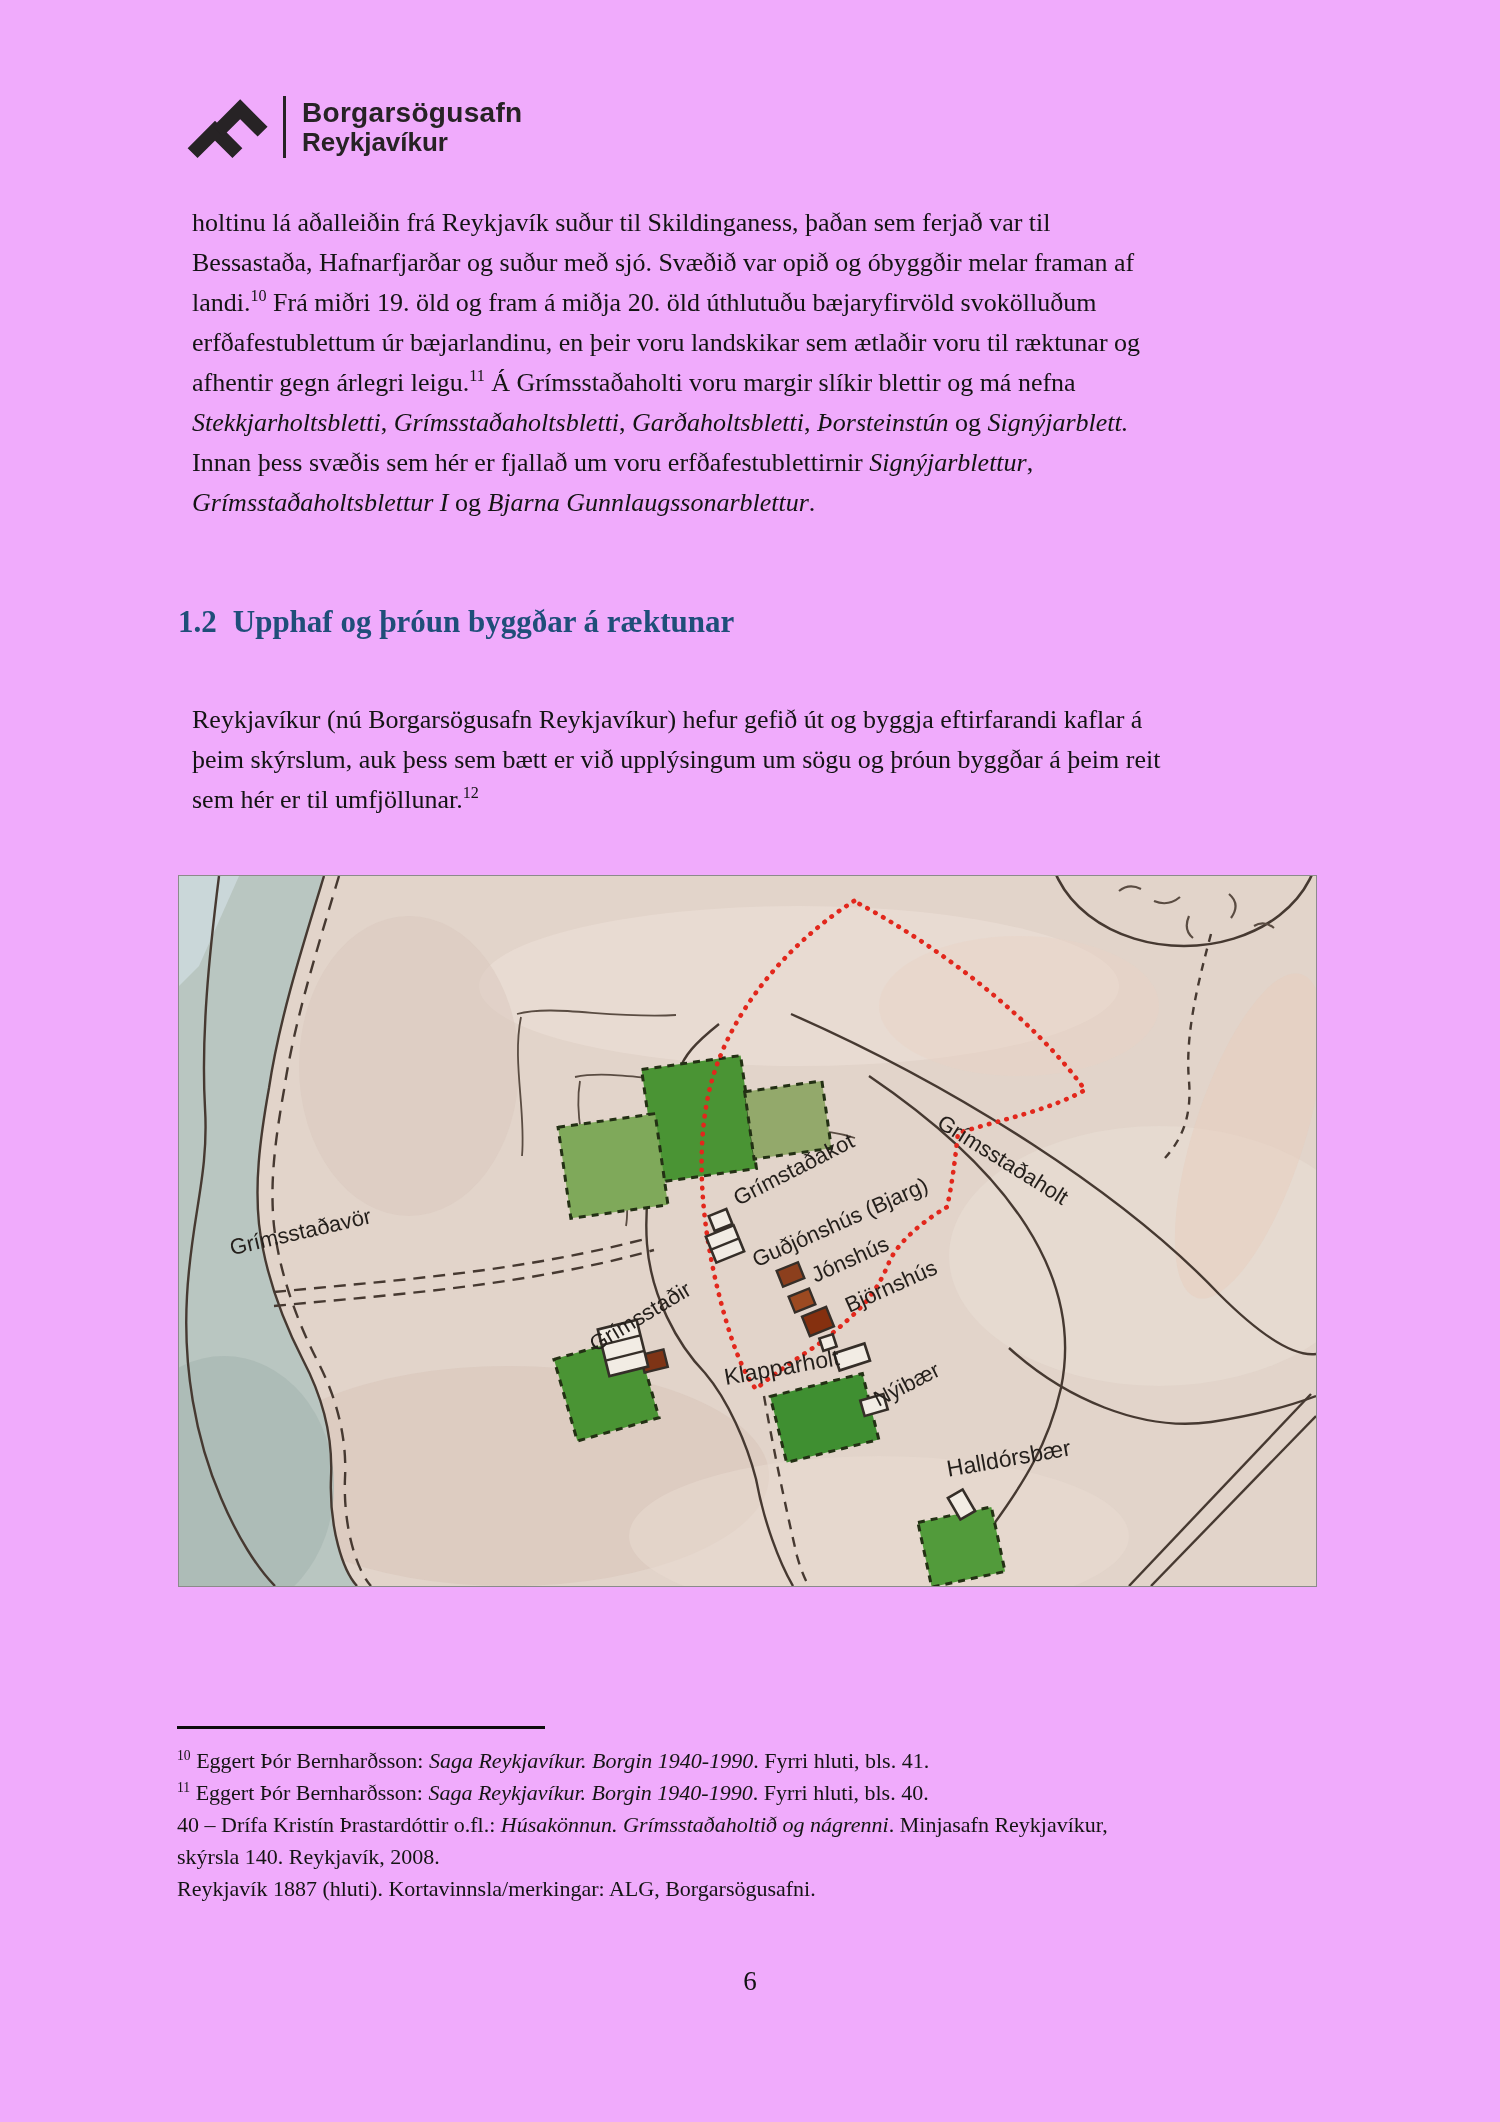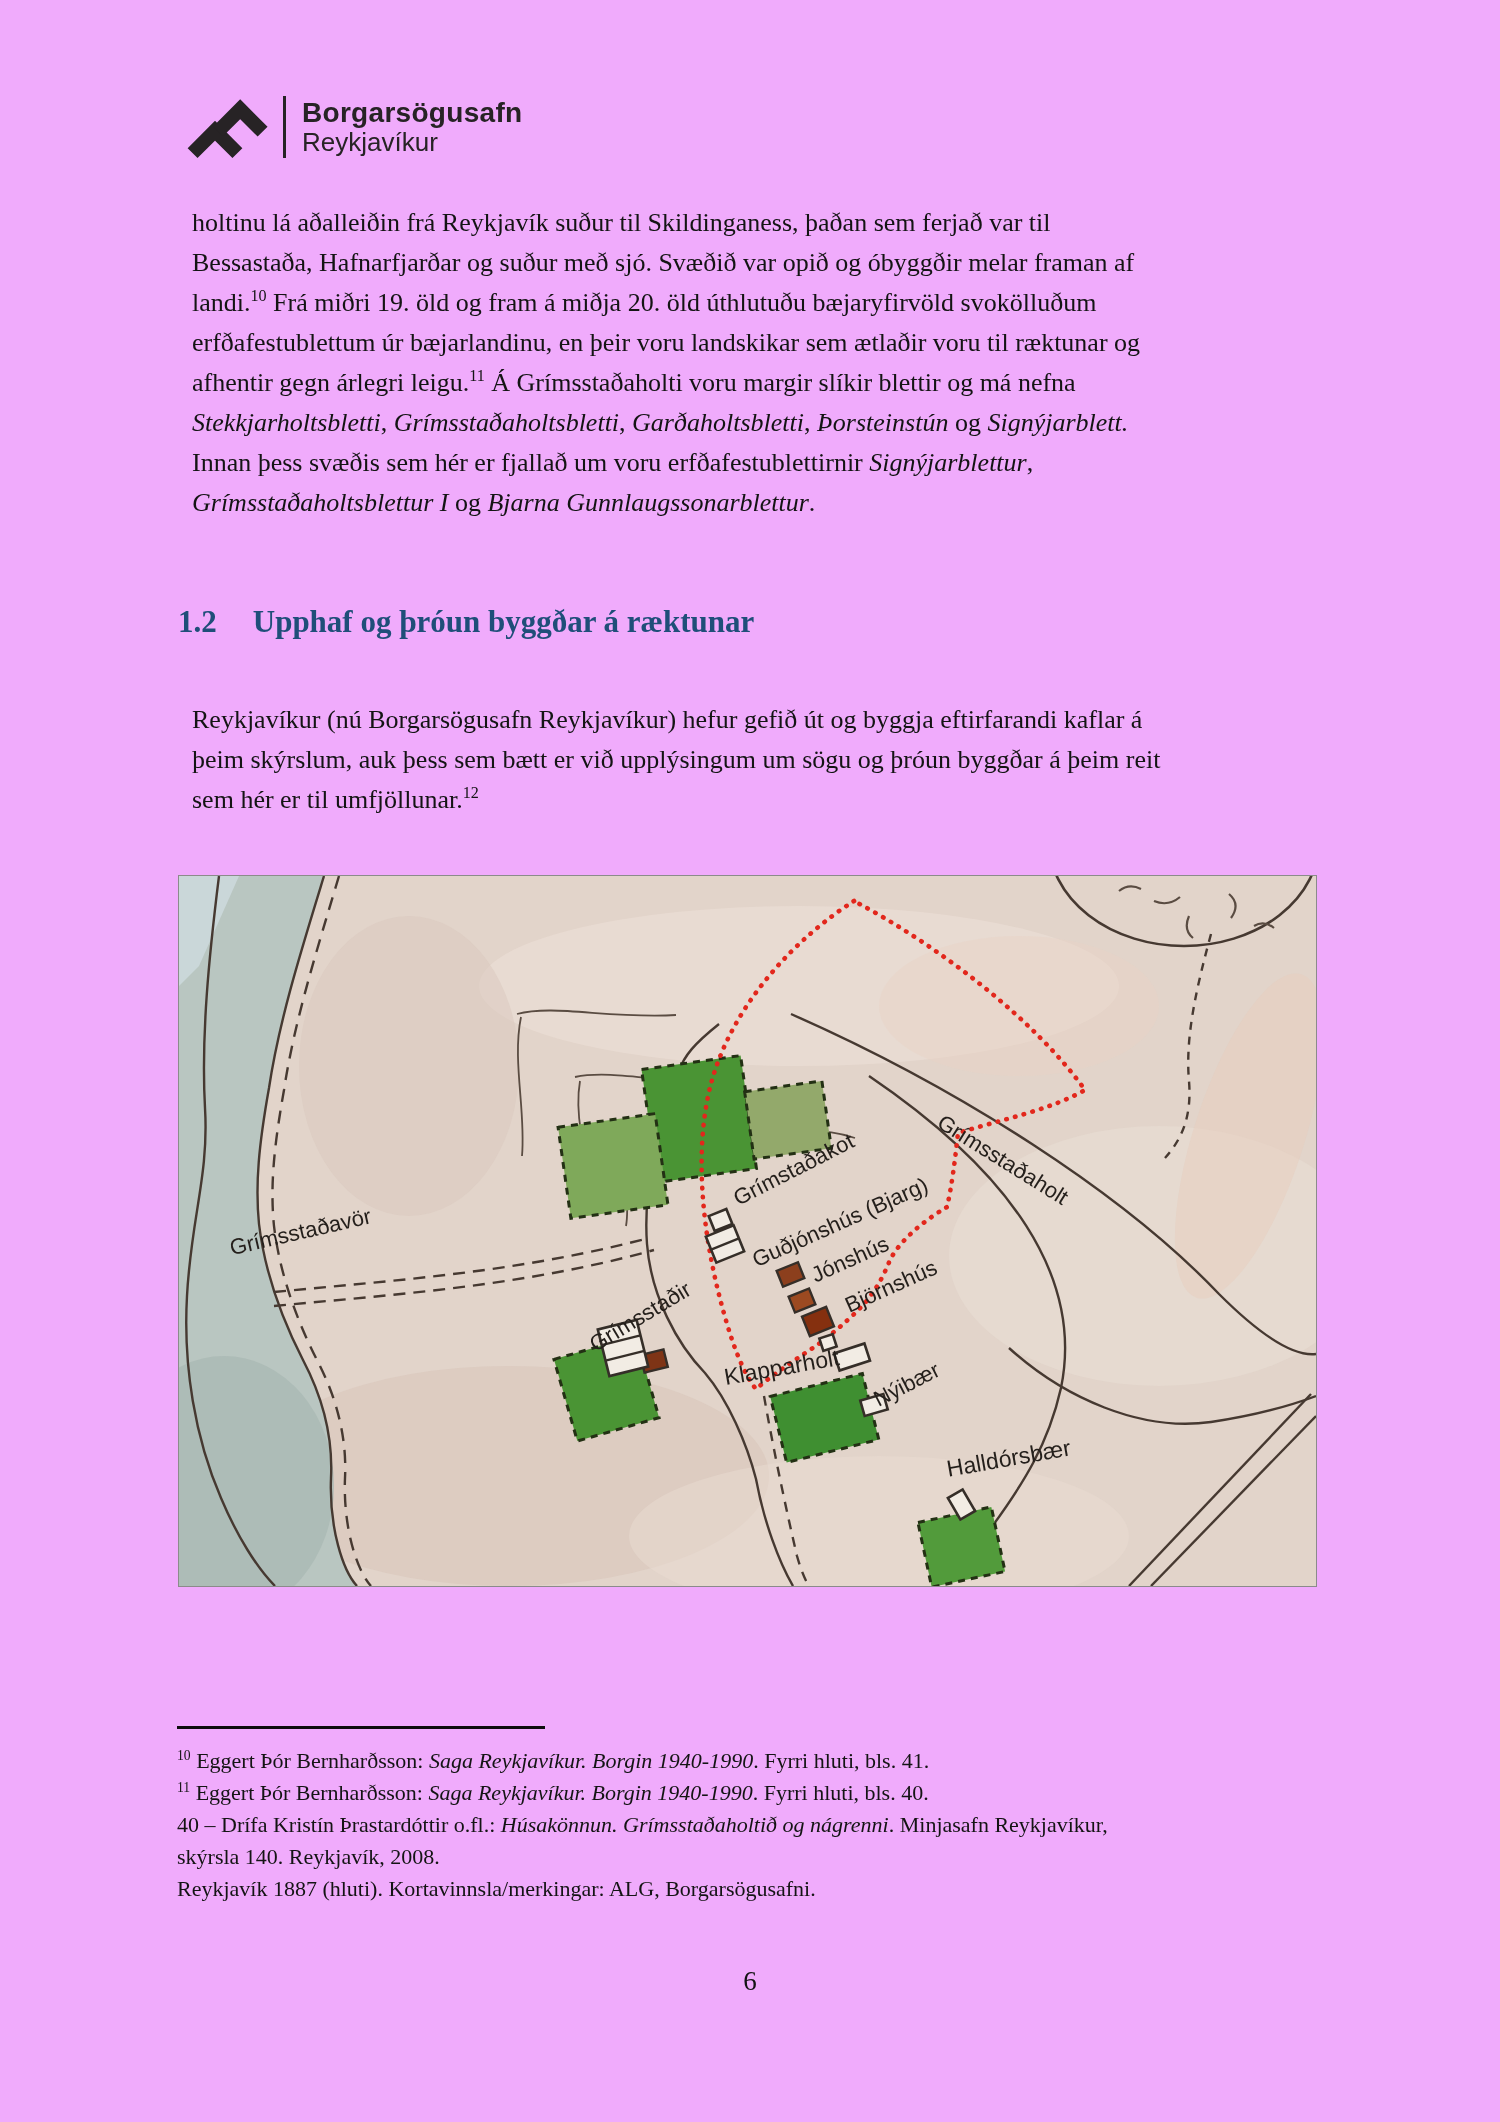--- a/index.html
+++ b/index.html
@@ -5,28 +5,28 @@
   html,body { margin:0; padding:0; background:#ffffff; }
   .page {
     position:relative; width:1500px; height:2122px; background:#f0abfc;
     font-family:"Liberation Serif", serif; color:#141414; overflow:hidden;
   }
   
   .logo { position:absolute; left:187px; top:94px; display:flex; align-items:center; }
   .logo-mark { width:84px; height:66px; }
   .logo-divider { width:3px; height:62px; background:#272325; margin:0 16px 0 12px; }
   .logo-name { font-family:"Liberation Sans", sans-serif; font-weight:bold; font-size:28px; color:#272325; line-height:1.12; letter-spacing:.3px; }
-  .logo-sub  { font-family:"Liberation Sans", sans-serif; font-weight:normal; font-size:26px; color:#272325; line-height:1.12; }
+  .logo-sub  { font-family:"Liberation Sans", sans-serif; font-weight:bold; font-size:26px; color:#272325; line-height:1.12; }
   
   .para { position:absolute; left:192px; font-size:26px; }
   .tline { height:40px; line-height:40px; white-space:pre; }
   sup { font-size:.62em; vertical-align:super; line-height:0; }
   em { font-style:italic; }
   .heading { position:absolute; left:178px; top:604px; font-weight:bold; font-size:31px; display:flex; }
-  .heading .hnum { margin-right:36px; }
+  .heading .hnum { margin-right:16px; }
   
   .map-frame { position:absolute; left:178px; top:875px; width:1137px; height:710px; border:1px solid #8b8b8b; background:#e2d4ca; }
   .map-label { font-family:"Liberation Sans", sans-serif; fill:#241f1b; }
   
   .caption { position:absolute; left:184px; top:1600px; font-size:22.5px; }
   .cap-line { height:33px; line-height:33px; white-space:pre; }
   
   .fn-separator { position:absolute; left:177px; top:1726px; width:368px; height:3px; background:#0d0d0d; }
   .footnotes { position:absolute; left:177px; top:1745px; font-size:22px; }
   .fn-line { height:32px; line-height:32px; white-space:pre; }

